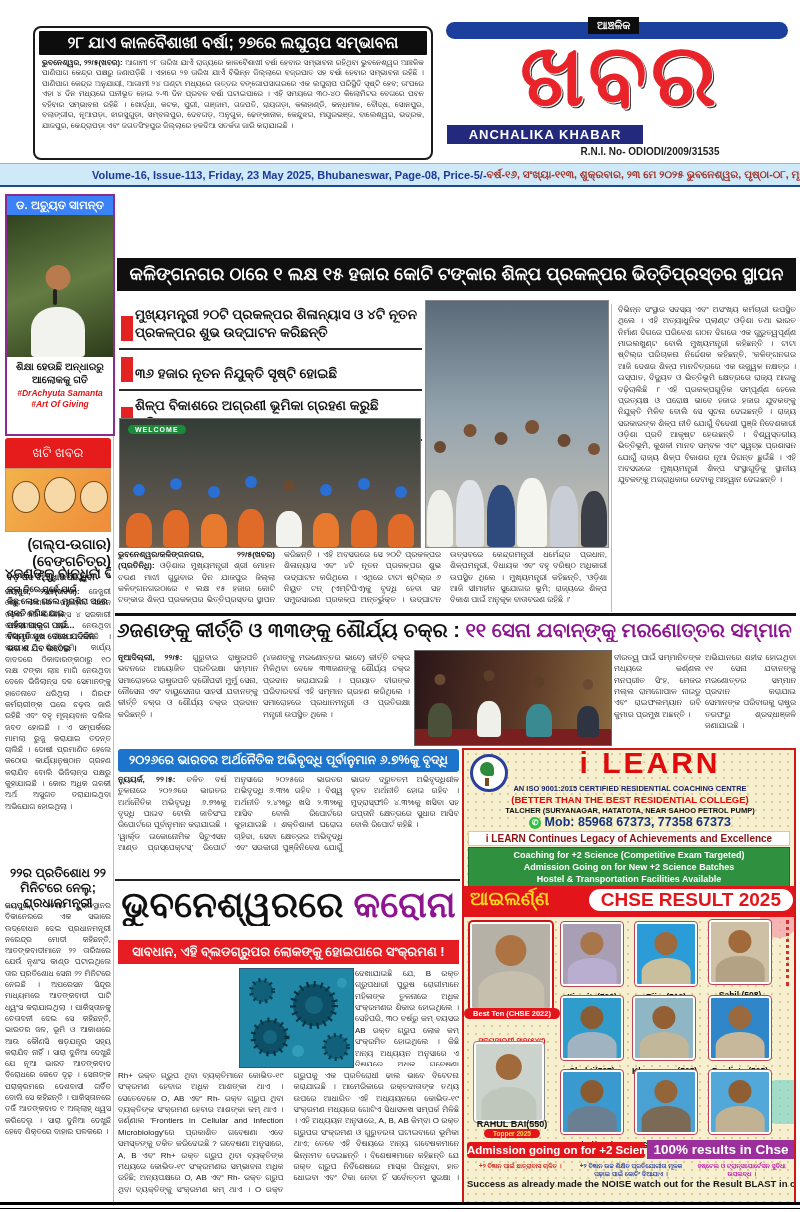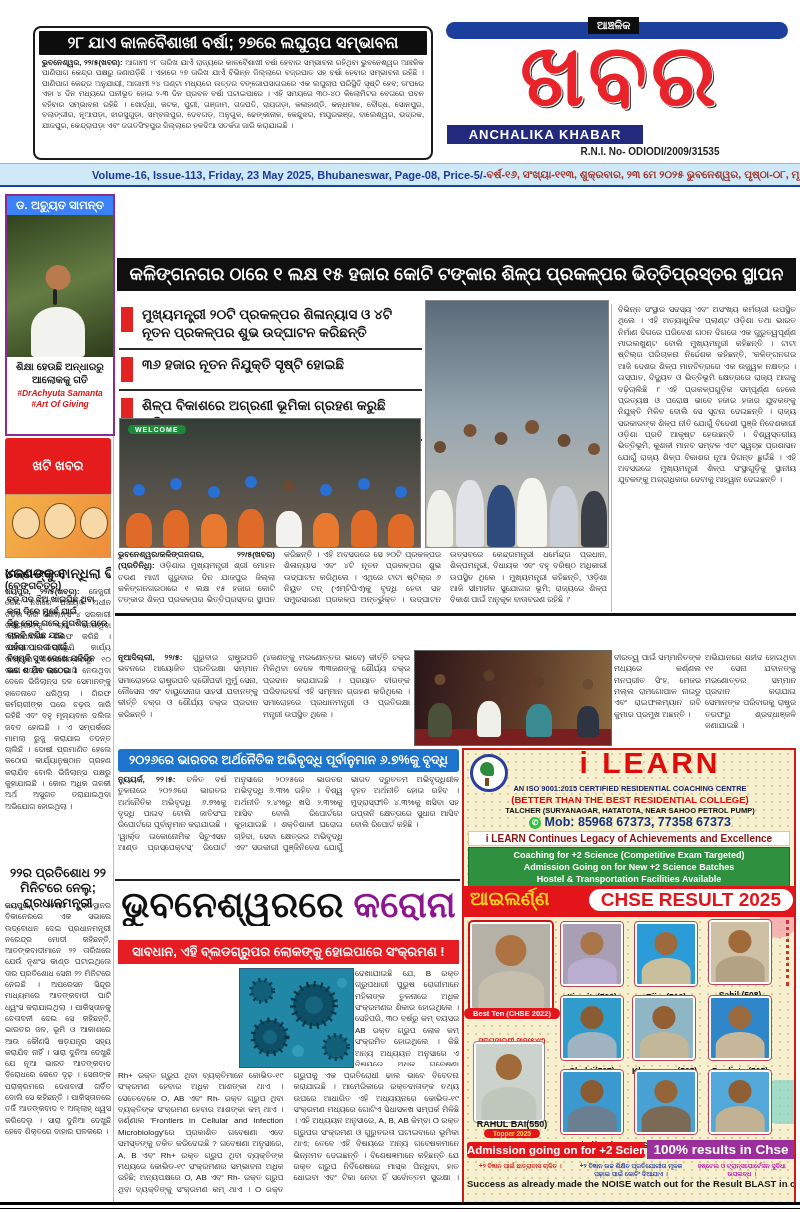--- a/index.html
+++ b/index.html
@@ -29,38 +29,38 @@
   .dl-left{color:#1b3a9b;font-weight:bold;font-size:11px;white-space:nowrap}
   .dl-right{color:#a03028;font-weight:bold;font-size:10.5px;white-space:nowrap}
   
   .sb-sep{left:113px;top:194px;width:1px;height:1012px;background:#c9b2d6}
   .samanta{left:5px;top:194px;width:106px;height:238px;border:2px solid #8a2a92;background:#fff;overflow:hidden}
   .sam-head{background:#3b82f6;color:#fff;font-size:11.5px;font-weight:bold;text-align:center;padding:3px 0;white-space:nowrap}
   .sam-photo{height:142px;background:linear-gradient(160deg,#31431f,#647c43 50%,#2c3b1a);position:relative;overflow:hidden}
   .sam-cap{font-size:10px;font-weight:bold;text-align:center;line-height:1.3;margin-top:3px}
   .sam-tags{color:#e01414;font-style:italic;font-weight:bold;font-size:8.5px;text-align:center;line-height:1.25;margin-top:2px}
   .cartoon{left:5px;top:438px;width:106px}
-  .car-head{background:#e61c1c;color:#fff;font-size:13px;font-weight:bold;text-align:center;padding:20px 0;border-radius:3px 3px 0 0}
+  .car-head{background:#e61c1c;color:#fff;font-size:13px;font-weight:normal;text-align:center;padding:7px 0;border-radius:3px 3px 0 0}
   .car-img{height:62px;background:linear-gradient(120deg,#f2b24a,#ef8c3a);border:1px solid #c96;position:relative;overflow:hidden}
   .car-face{position:absolute;border-radius:50%;background:#f7d9a8;border:1.5px solid #7a4a1a}
-  .car-cap{font-size:10px;font-weight:bold;text-align:left;margin-top:10px}
+  .car-cap{font-size:14px;font-weight:bold;text-align:right;margin-top:4px}
   .car-verse{font-size:8.5px;font-weight:bold;line-height:1.4;margin-top:2px;padding-left:2px}
   .sb-h1{left:5px;top:566px;width:106px;font-size:13.5px;font-weight:800;white-space:nowrap;overflow:hidden}
   .sb-b1{left:5px;top:586px;width:106px;height:276px;font-size:7.8px;line-height:1.45;text-align:justify;overflow:hidden}
   .sb-h2{left:5px;top:866px;width:106px;font-size:12.5px;font-weight:800;line-height:1.2;text-align:center}
   .sb-b2{left:5px;top:900px;width:106px;height:306px;font-size:7.8px;line-height:1.45;text-align:justify;overflow:hidden}
   
   .lead-h{left:116px;top:197px;width:680px;text-align:center;font-size:38px;font-weight:800;
           letter-spacing:-1px;white-space:nowrap;overflow:hidden}
   .lead-h .blue{color:#1565c8}
   .lead-h .orange{color:#f05a22}
   .lead-sub{left:117px;top:258px;width:679px;background:#101010;color:#fff;font-size:18px;font-weight:bold;
             text-align:center;padding:6px 0;white-space:nowrap;overflow:hidden;box-sizing:border-box}
   .bullets{left:119px;top:300px;width:303px}
-  .bullet{display:flex;gap:9px;align-items:flex-start;padding:6px 0 7px 2px;border-bottom:2px solid #2a2a2a}
+  .bullet{display:flex;gap:2px;align-items:flex-end;padding:6px 0 7px 2px;border-bottom:2px solid #2a2a2a}
   .bullet:last-child{border-bottom:2px solid #2a2a2a}
   .bmark{flex:0 0 12px;height:25px;background:#e32222;margin-top:1px}
   .btext{font-size:13.5px;font-weight:bold;line-height:1.3}
   .photo-event{left:425px;top:300px;width:182px;height:246px;border:1px solid #888;overflow:hidden;
                background:linear-gradient(180deg,#5a6a78 0%,#93a3ae 45%,#c9c2b4 100%)}
   .photo-workers{left:119px;top:418px;width:300px;height:128px;border:1px solid #777;overflow:hidden;
                  background:linear-gradient(180deg,#333d36 0%,#55514a 55%,#6e5f4e 100%)}
   .welcome{position:absolute;left:8px;top:6px;background:#1d8a3a;color:#fff;font-size:7px;font-weight:bold;
            padding:1px 7px;border-radius:8px;letter-spacing:1px}
   .silrow{position:absolute;left:0;right:0;bottom:0;display:flex;justify-content:space-around;align-items:flex-end}
@@ -254,20 +254,24 @@
   </div>
 
   <div class="abs rightcol t8">ବିଭିନ୍ନ ସଂସ୍ଥାର ସଦସ୍ୟ ଏବଂ ଅସଂଖ୍ୟ କର୍ମଚାରୀ ଉପସ୍ଥିତ ଥିଲେ । ଏହି ଅତ୍ୟାଧୁନିକ ପ୍ଲାଣ୍ଟ ଓଡ଼ିଶା ତଥା ଭାରତ ନିର୍ମାଣ ଦିଗରେ ପରିବେଶ ଗଠନ ଦିଗରେ ଏକ ଗୁରୁତ୍ୱପୂର୍ଣ୍ଣ ମାଇଲଖୁଣ୍ଟ ବୋଲି ମୁଖ୍ୟମନ୍ତ୍ରୀ କହିଛନ୍ତି । ଟାଟା ଷ୍ଟିଲ୍‌ର ପରିଚାଳନା ନିର୍ଦ୍ଦେଶକ କହିଛନ୍ତି, 'କଳିଙ୍ଗନଗର ଆଜି ଦେଶର ଶିଳ୍ପ ମାନଚିତ୍ରରେ ଏକ ଉଜ୍ଜ୍ୱଳ ନକ୍ଷତ୍ର । ଇସ୍ପାତ, ବିଦ୍ୟୁତ ଓ ଭିତ୍ତିଭୂମି କ୍ଷେତ୍ରରେ ରାଜ୍ୟ ଆଗକୁ ବଢ଼ିଚାଲିଛି ।' ଏହି ପ୍ରକଳ୍ପଗୁଡ଼ିକ ସମ୍ପୂର୍ଣ୍ଣ ହେଲେ ପ୍ରତ୍ୟକ୍ଷ ଓ ପରୋକ୍ଷ ଭାବେ ହଜାର ହଜାର ଯୁବକଙ୍କୁ ନିଯୁକ୍ତି ମିଳିବ ବୋଲି ସେ ସୂଚନା ଦେଇଛନ୍ତି । ରାଜ୍ୟ ସରକାରଙ୍କ ଶିଳ୍ପ ନୀତି ଯୋଗୁଁ ବିଦେଶୀ ପୁଞ୍ଜି ନିବେଶକାରୀ ଓଡ଼ିଶା ପ୍ରତି ଆକୃଷ୍ଟ ହେଉଛନ୍ତି । ବିଶ୍ୱସ୍ତରୀୟ ଭିତ୍ତିଭୂମି, କୁଶଳୀ ମାନବ ସମ୍ବଳ ଏବଂ ସ୍ୱଚ୍ଛ ପ୍ରଶାସନ ଯୋଗୁଁ ରାଜ୍ୟ ଶିଳ୍ପ ବିକାଶର ନୂଆ ଦିଗନ୍ତ ଛୁଇଁଛି । ଏହି ଅବସରରେ ମୁଖ୍ୟମନ୍ତ୍ରୀ ଶିଳ୍ପ ସଂସ୍ଥାଗୁଡ଼ିକୁ ସ୍ଥାନୀୟ ଯୁବକଙ୍କୁ ଅଗ୍ରାଧିକାର ଦେବାକୁ ଆହ୍ୱାନ ଦେଇଛନ୍ତି ।</div>
 
   <div class="abs lead-body t8">
     <span class="b">ଭୁବନେଶ୍ୱର/କଳିଙ୍ଗନଗର, ୨୨/୫(ଖବର)(ପ୍ରତିନିଧି): </span><span>ଓଡ଼ିଶାର ମୁଖ୍ୟମନ୍ତ୍ରୀ ଶ୍ରୀ ମୋହନ ଚରଣ ମାଝୀ ଗୁରୁବାର ଦିନ ଯାଜପୁର ଜିଲ୍ଲା କଳିଙ୍ଗନଗରଠାରେ ୧ ଲକ୍ଷ ୧୫ ହଜାର କୋଟି ଟଙ୍କାର ଶିଳ୍ପ ପ୍ରକଳ୍ପର ଭିତ୍ତିପ୍ରସ୍ତର ସ୍ଥାପନ କରିଛନ୍ତି । ଏହି ଅବସରରେ ସେ ୨୦ଟି ପ୍ରକଳ୍ପର ଶିଳାନ୍ୟାସ ଏବଂ ୪ଟି ନୂତନ ପ୍ରକଳ୍ପର ଶୁଭ ଉଦ୍‌ଘାଟନ କରିଥିଲେ । ଏଥିରେ ଟାଟା ଷ୍ଟିଲ୍‌ର ୬ ନିୟୁତ ଟନ୍ (ଏମ୍‌ଟିପିଏ)କୁ ବୃଦ୍ଧି ହେବା ସହ ସମ୍ପ୍ରସାରଣ ପ୍ରକଳ୍ପ ଅନ୍ତର୍ଭୁକ୍ତ । ଉଦ୍‌ଘାଟନ ଉତ୍ସବରେ କେନ୍ଦ୍ରମନ୍ତ୍ରୀ ଧର୍ମେନ୍ଦ୍ର ପ୍ରଧାନ, ଶିଳ୍ପମନ୍ତ୍ରୀ, ବିଧାୟକ ଏବଂ ବହୁ ବରିଷ୍ଠ ଅଧିକାରୀ ଉପସ୍ଥିତ ଥିଲେ । ମୁଖ୍ୟମନ୍ତ୍ରୀ କହିଛନ୍ତି, 'ଓଡ଼ିଶା ଆଜି ସୀମାହୀନ ସୁଯୋଗର ଭୂମି; ରାଜ୍ୟରେ ଶିଳ୍ପ ବିକାଶ ପାଇଁ ଅନୁକୂଳ ବାତାବରଣ ରହିଛି ।'</span>
   </div>
 
   <div class="abs rule1"></div>
 
+  <div class="abs army-h">
+    <span>୬ଜଣଙ୍କୁ କୀର୍ତ୍ତି ଓ ୩୩ଙ୍କୁ ଶୌର୍ଯ୍ୟ ଚକ୍ର :</span>
+    <span class="purple">୧୧ ସେନା ଯବାନ୍‌ଙ୍କୁ ମରଣୋତ୍ତର ସମ୍ମାନ</span>
+  </div>
   <div class="abs t8" style="left:118px;top:652px;width:140px;height:93px">
     <span class="b">ନୂଆଦିଲ୍ଲୀ, ୨୨/୫: </span><span>ଗୁରୁବାର ରାଷ୍ଟ୍ରପତି ଭବନରେ ଆୟୋଜିତ ପ୍ରତିରକ୍ଷା ସମ୍ମାନ ସମାରୋହରେ ରାଷ୍ଟ୍ରପତି ଦ୍ରୌପଦୀ ମୁର୍ମୁ ସେନା, ନୌସେନା ଏବଂ ବାୟୁସେନାର ସାହସୀ ଯବାନଙ୍କୁ କୀର୍ତ୍ତି ଚକ୍ର ଓ ଶୌର୍ଯ୍ୟ ଚକ୍ର ପ୍ରଦାନ କରିଛନ୍ତି ।</span>
   </div>
   <div class="abs t8" style="left:263px;top:652px;width:147px;height:93px">(୪ଜଣଙ୍କୁ ମରଣୋତ୍ତର ଭାବେ) କୀର୍ତ୍ତି ଚକ୍ର ମିଳିଥିବା ବେଳେ ୩୩ଜଣଙ୍କୁ ଶୌର୍ଯ୍ୟ ଚକ୍ର ପ୍ରଦାନ କରାଯାଇଛି । ପ୍ରୟାତ ବୀରଙ୍କ ପରିବାରବର୍ଗ ଏହି ସମ୍ମାନ ଗ୍ରହଣ କରିଥିଲେ । ସମାରୋହରେ ପ୍ରଧାନମନ୍ତ୍ରୀ ଓ ପ୍ରତିରକ୍ଷା ମନ୍ତ୍ରୀ ଉପସ୍ଥିତ ଥିଲେ ।</div>
   <div class="abs photo-award">
     <div class="carpet"></div>
     <div class="silrow" style="height:72px;bottom:8px">
       <div class="sil" style="width:24px;height:66px;--head:#6a4a32;--shirt:#4a5138"></div>
       <div class="sil" style="width:24px;height:70px;--head:#5c3e28;--shirt:#f0f0ea"></div>
       <div class="sil" style="width:26px;height:64px;--head:#5c3e28;--shirt:#3a8a92"></div>

